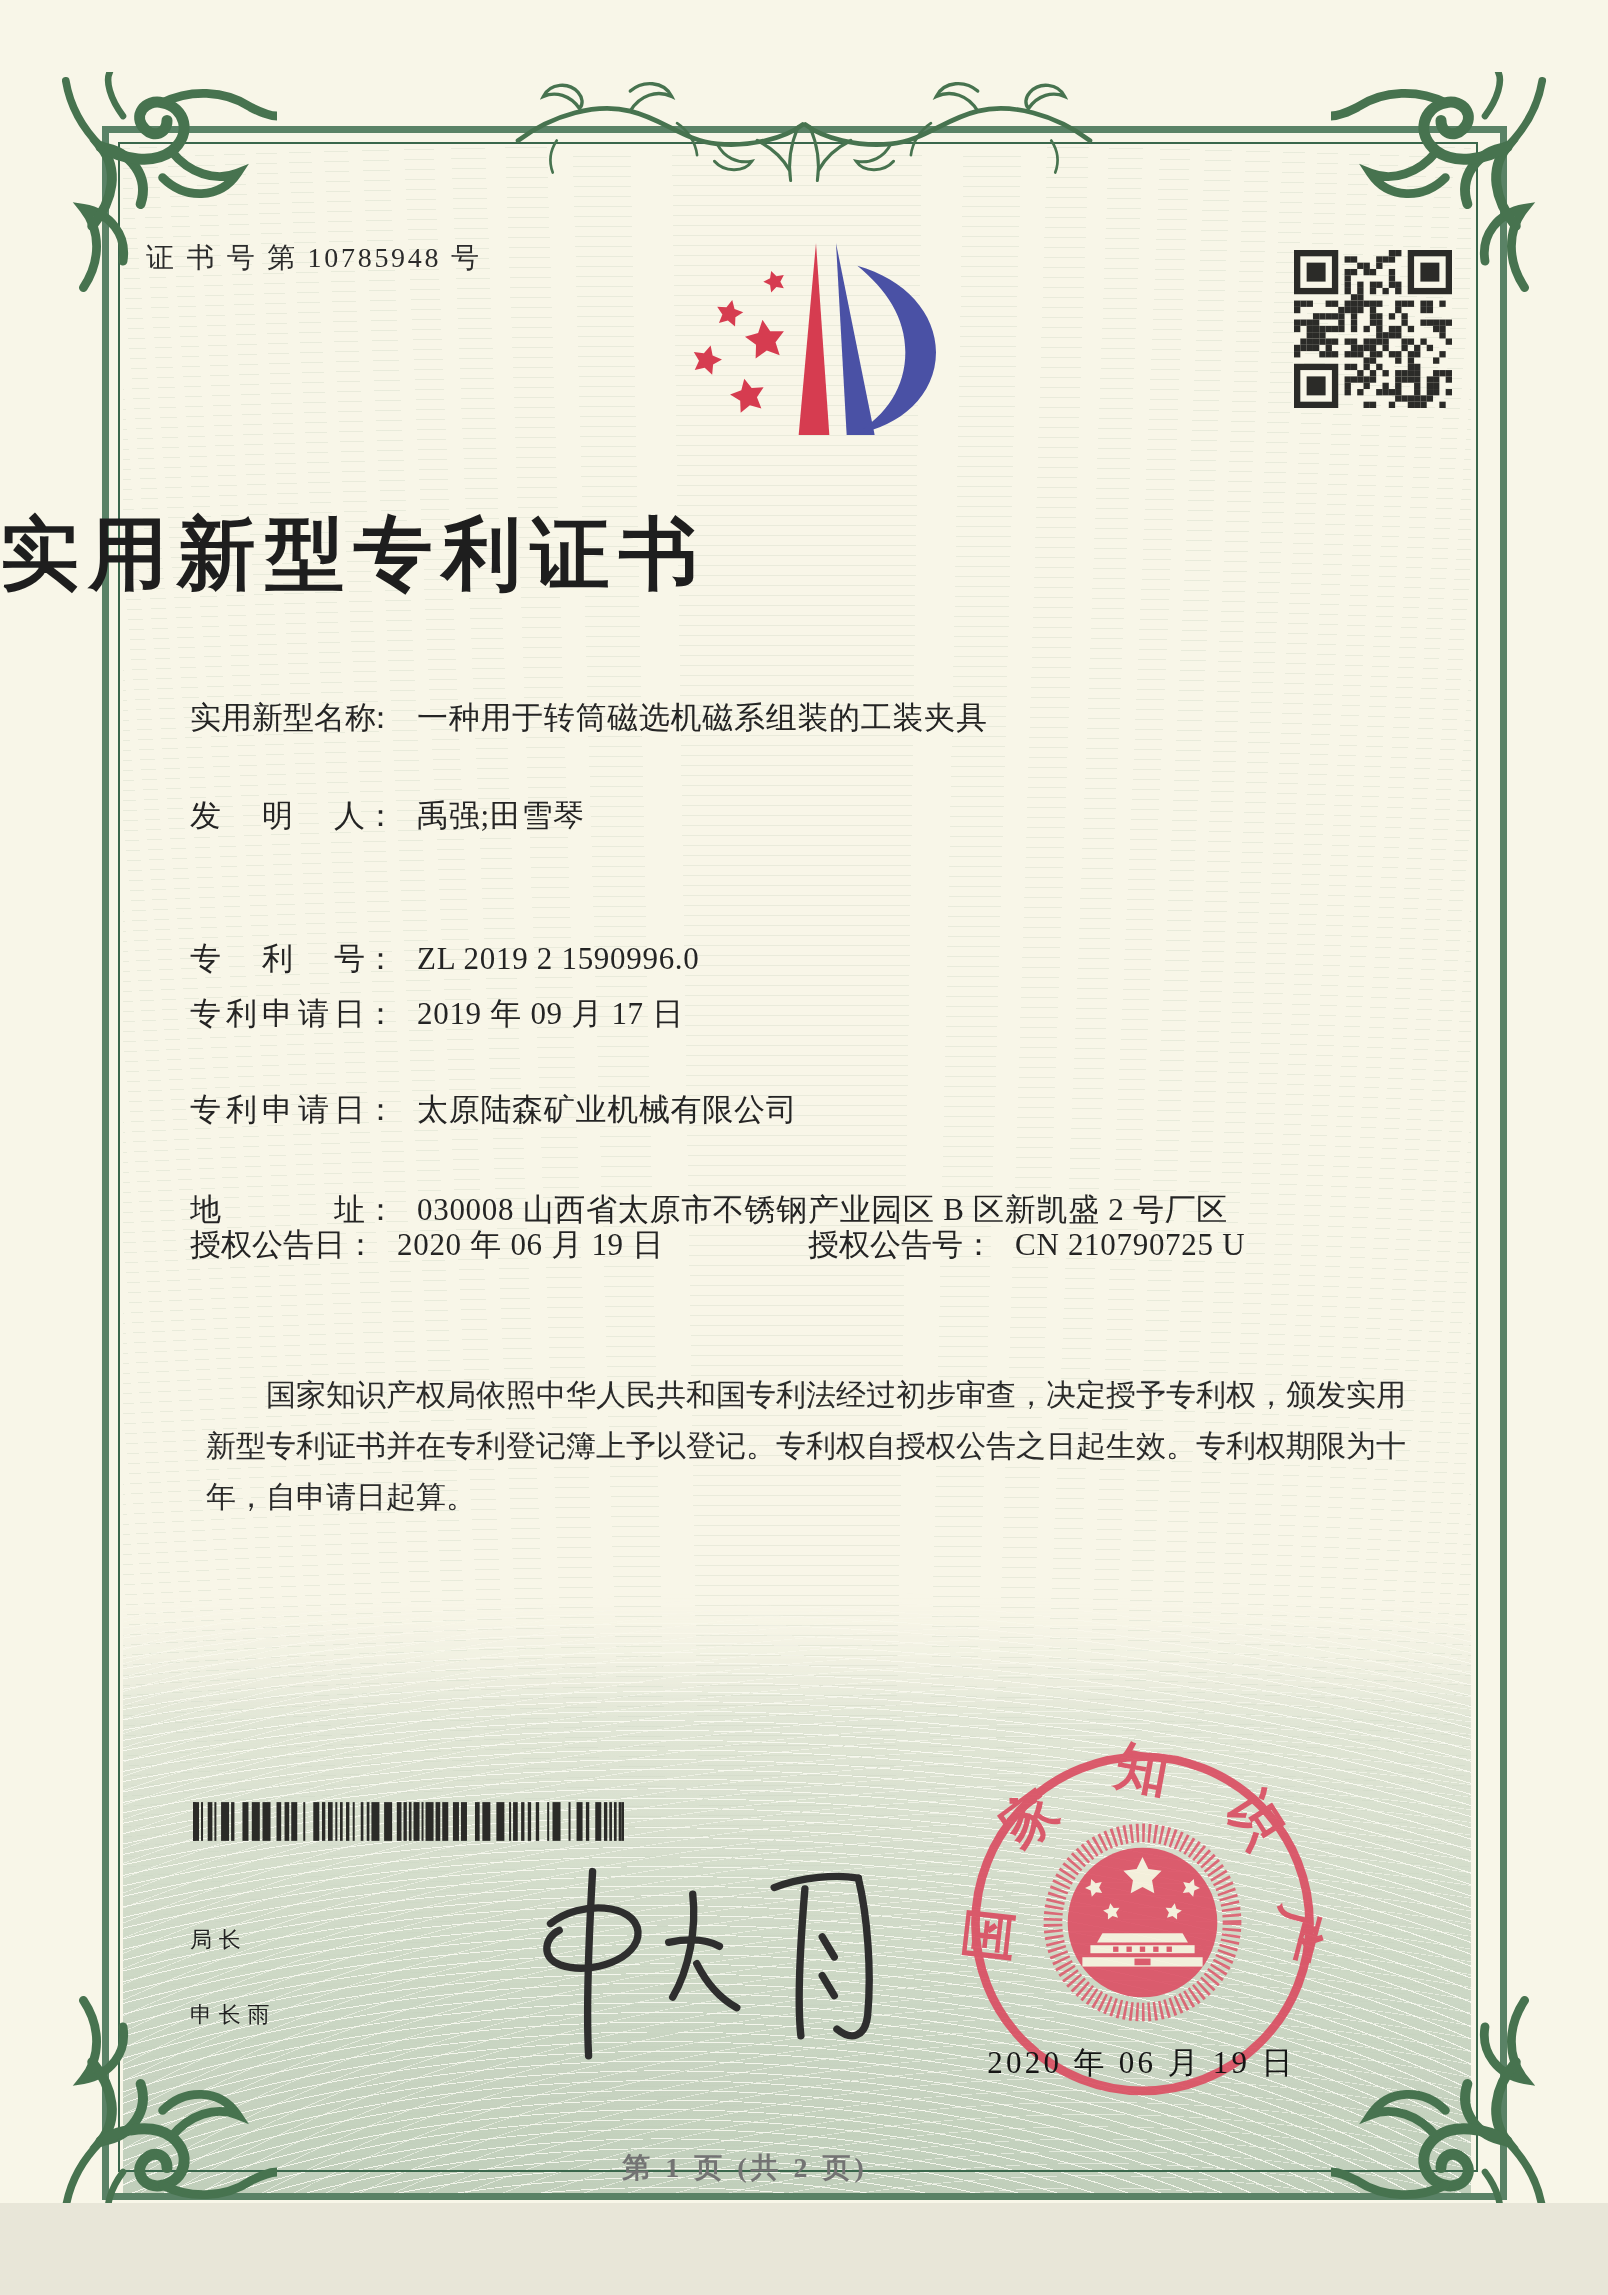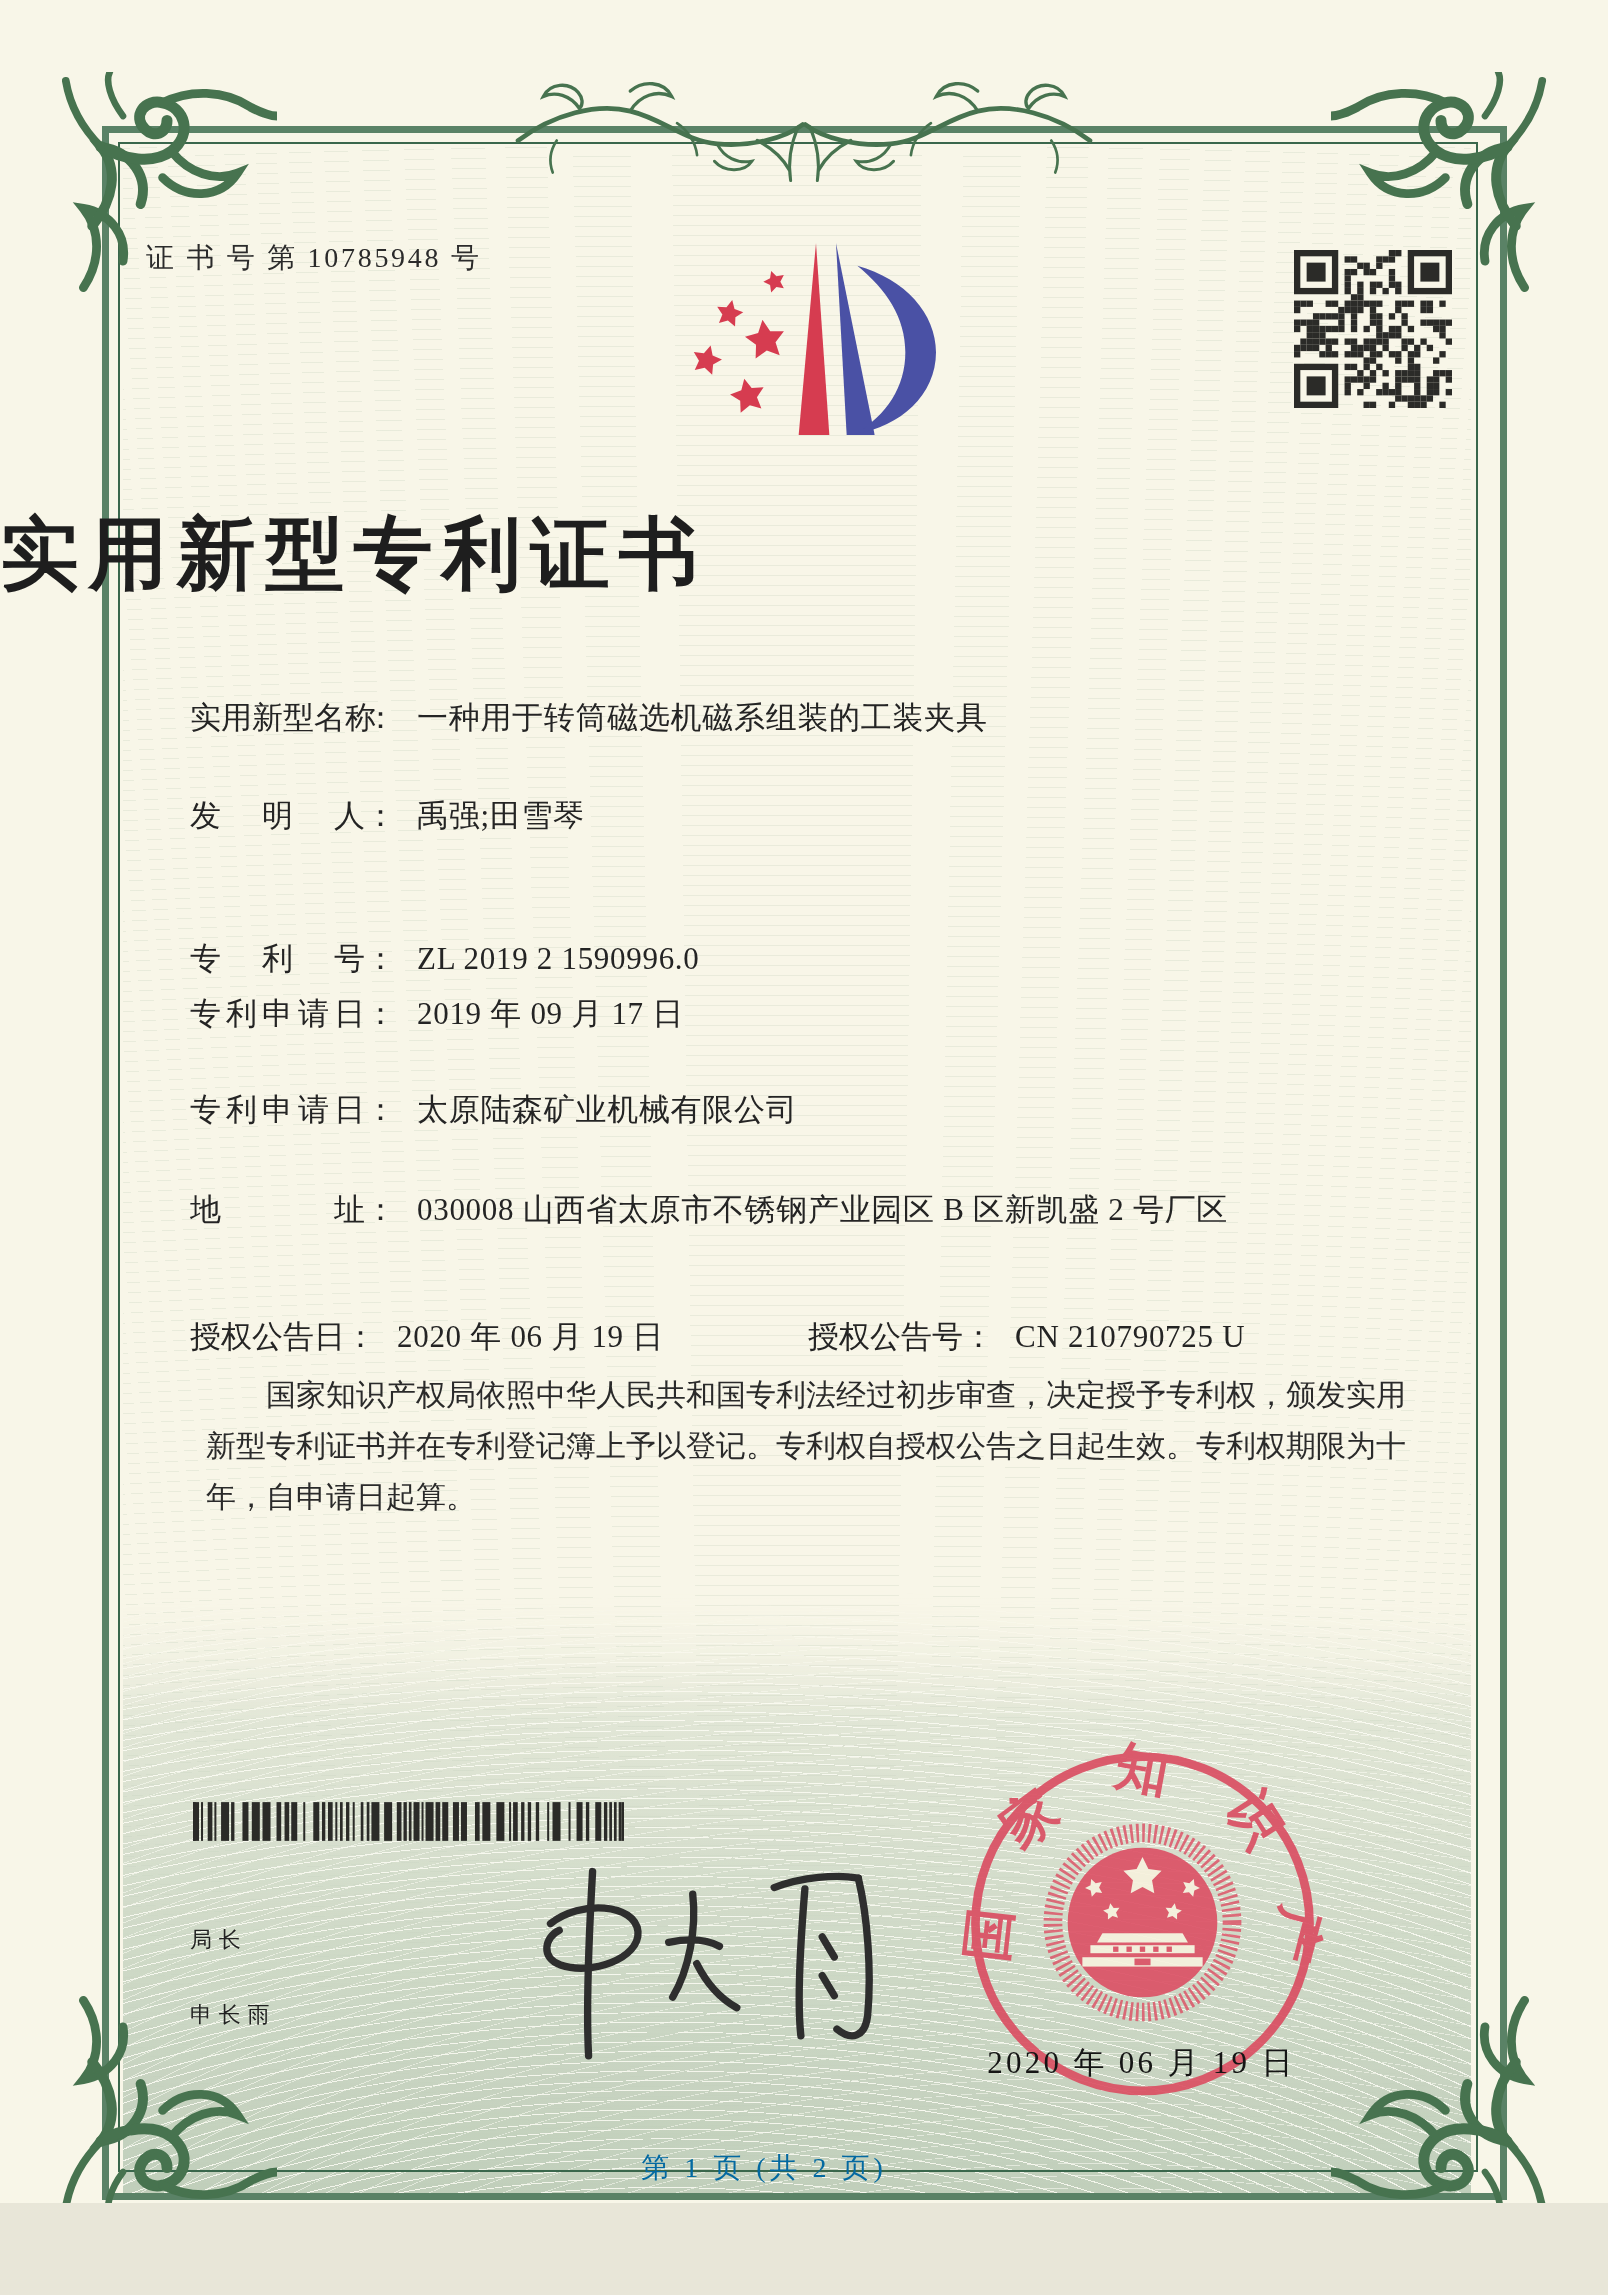--- a/index.html
+++ b/index.html
@@ -33,21 +33,21 @@
     letter-spacing:9.4px;color:#1e1e1e;}
   .frow{left:190px;width:1256px;font-size:31px;color:#242424;white-space:nowrap;}
   .flabel{display:inline-block;width:175px;text-align:justify;text-align-last:justify;vertical-align:bottom;}
   .fcolon{display:inline-block;width:52px;}
   .fvalue{letter-spacing:0.7px;}
   .grant-label{display:inline-block;}
   .body-text{left:190px;top:1353px;width:1232px;font-size:30px;line-height:51px;
     text-align:justify;color:#2a2a2a;}
   .body-text p{margin:16px;text-indent:2em;}
   .director{left:190px;font-size:22px;color:#222;letter-spacing:6.7px;}
-  .pageinfo{left:587px;top:2149px;width:354px;text-align:center;font-size:28px;letter-spacing:4px;color:#0369a1;}
+  .pageinfo{left:568px;top:2149px;width:354px;text-align:center;font-size:28px;letter-spacing:4px;color:#737373;font-weight:bold;}
   .backnote{left:521px;top:2237px;width:387px;text-align:left;font-size:32px;letter-spacing:5.3px;color:#2b2b2b;}
   .seal-date{left:948px;top:2042px;width:387px;text-align:center;font-size:31px;letter-spacing:3.3px;color:#151515;z-index:6;}
   .z2{z-index:2}.z3{z-index:3}.z4{z-index:4}.z5{z-index:5}
   svg{display:block;}
 </style>
 </head>
 <body>
 
 <div class="page">
 
@@ -362,21 +362,21 @@
   <div class="abs frow z3" style="top:993px">
     <span class="flabel">专利申请日</span><span class="fcolon">：</span><span class="fvalue">2019 年 09 月 17 日</span>
   </div>
   <div class="abs frow z3" style="top:1089px">
     <span class="flabel">专利申请日</span><span class="fcolon">：</span><span class="fvalue">太原陆森矿业机械有限公司</span>
   </div>
   <div class="abs frow z3" style="top:1189px">
     <span class="flabel">地址</span><span class="fcolon">：</span><span class="fvalue">030008  山西省太原市不锈钢产业园区 B 区新凯盛 2 号厂区</span>
   </div>
 
-  <div class="abs frow z3" style="top:1316px">
+  <div class="abs frow z3" style="top:1224px">
     <span class="grant-label">授权公告日</span><span class="fcolon">：</span><span class="fvalue">2020 年 06 月 19 日</span>
     <span class="abs" style="left:618px;top:0">
       <span class="grant-label">授权公告号</span><span class="fcolon">：</span><span class="fvalue">CN 210790725 U</span>
     </span>
   </div>
 
   <div class="abs body-text z3">
     <p>国家知识产权局依照中华人民共和国专利法经过初步审查，决定授予专利权，颁发实用新型专利证书并在专利登记簿上予以登记。专利权自授权公告之日起生效。专利权期限为十年，自申请日起算。</p>
   </div>
 

